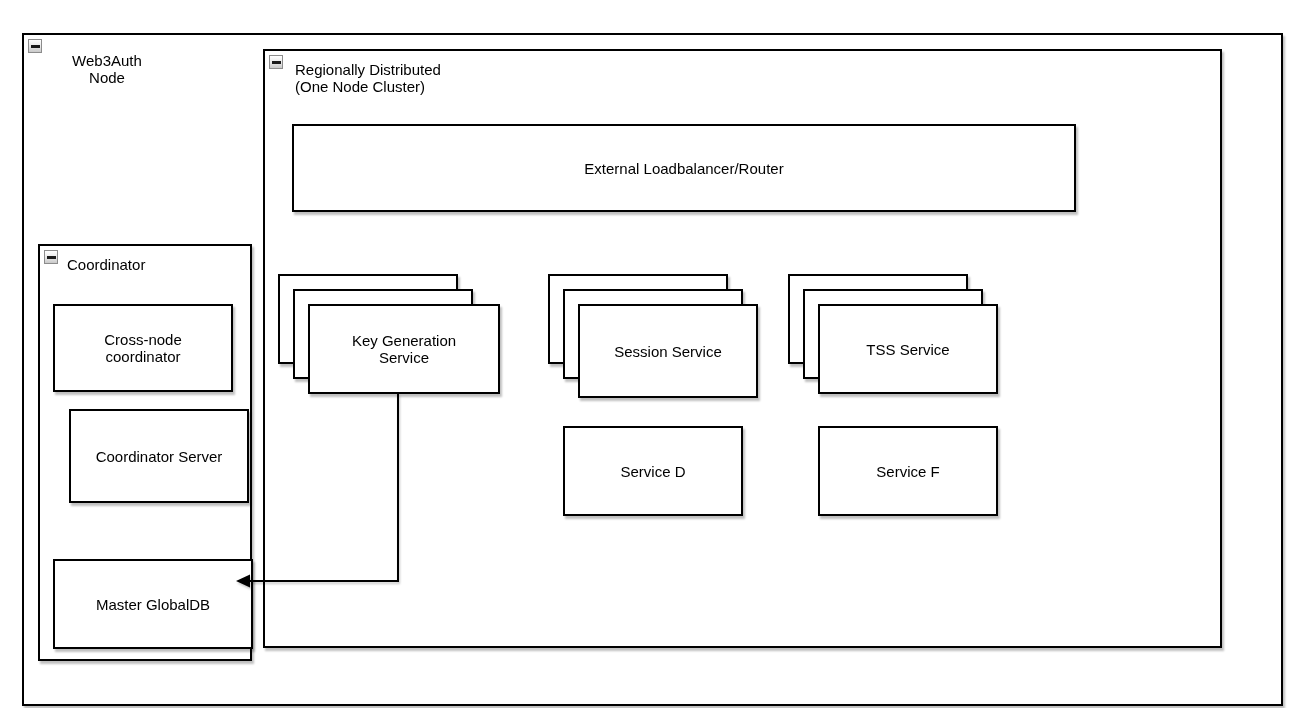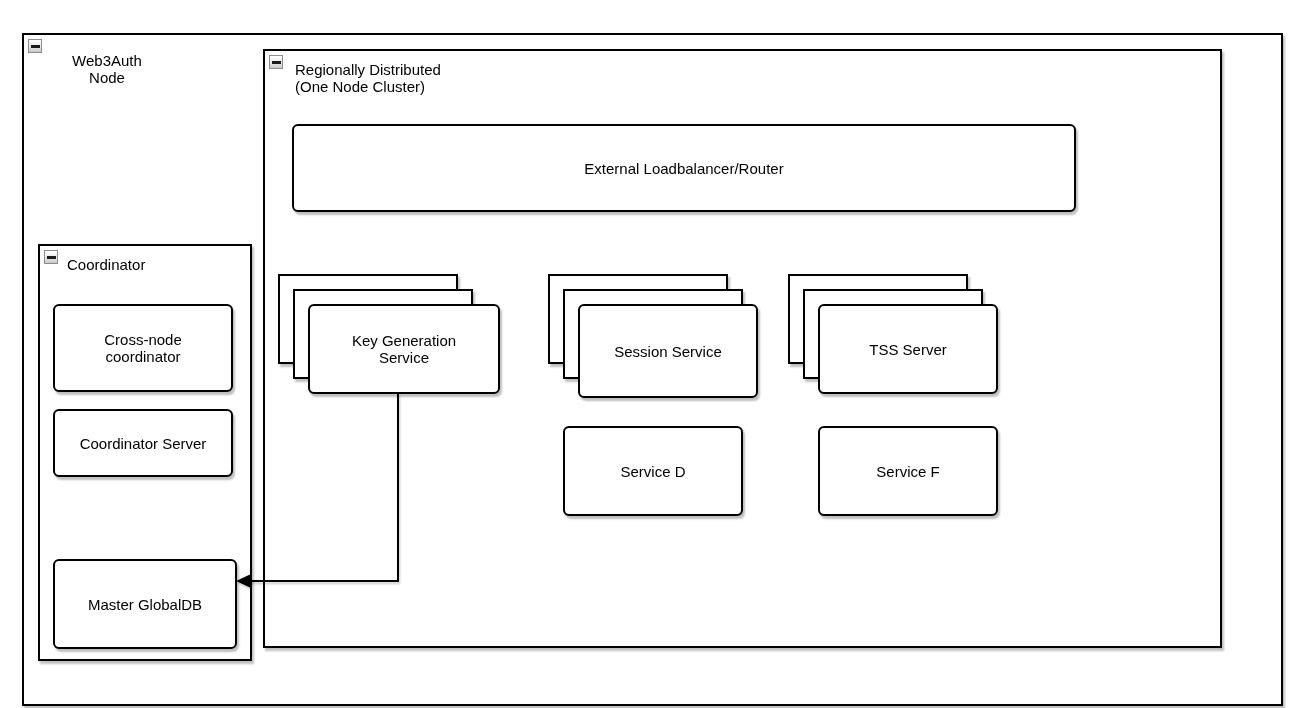--- a/index.html
+++ b/index.html
@@ -19,21 +19,20 @@
     position: absolute;
     background: #ffffff;
     border: 2px solid #000000;
     box-shadow: 2px 3px 2px rgba(0,0,0,0.25);
   }
   .node-box {
     display: flex;
     align-items: center;
     justify-content: center;
     text-align: center;
-    border-radius: 6px;
   }
   .node-label {
     white-space: pre-line;
     line-height: 17px;
   }
   .container-title {
     position: absolute;
     white-space: pre-line;
     line-height: 17px;
   }
@@ -104,21 +103,21 @@
     <div class="shape" style="left:563px; top:273px; width:180px; height:90px;"></div>
     <div class="shape node-box" style="left:578px; top:288px; width:180px; height:94px;">
       <span class="node-label">Session Service</span>
     </div>
   </div>
 
   <div>
     <div class="shape" style="left:788px; top:258px; width:180px; height:90px;"></div>
     <div class="shape" style="left:803px; top:273px; width:180px; height:90px;"></div>
     <div class="shape node-box" style="left:818px; top:288px; width:180px; height:90px;">
-      <span class="node-label">TSS Server</span>
+      <span class="node-label">TSS Service</span>
     </div>
   </div>
 
   <div class="shape node-box" style="left:563px; top:410px; width:180px; height:90px;">
     <span class="node-label">Service D</span>
   </div>
 
   <div class="shape node-box" style="left:818px; top:410px; width:180px; height:90px;">
     <span class="node-label">Service F</span>
   </div>
@@ -128,25 +127,25 @@
     <div class="collapse-btn" style="left:44px; top:234px;">
       <span class="minus-bar"></span>
     </div>
     <div class="container-title" style="left:67px; top:240px;">Coordinator</div>
 
     <div class="shape node-box" style="left:53px; top:288px; width:180px; height:88px;">
       <span class="node-label">Cross-node
 coordinator</span>
     </div>
 
-    <div class="shape node-box" style="left:53px; top:393px; width:180px; height:68px;justify-content:center;">
+    <div class="shape node-box" style="left:69px; top:393px; width:180px; height:94px;justify-content:center;">
       <span class="node-label">Coordinator Server</span>
     </div>
 
-    <div class="shape node-box" style="left:53px; top:543px; width:184px; height:90px;">
+    <div class="shape node-box" style="left:53px; top:543px; width:200px; height:90px;">
       <span class="node-label">Master GlobalDB</span>
     </div>
   </div>
 
   <svg class="edge-layer" viewBox="0 0 1302 708" xmlns="http://www.w3.org/2000/svg">
     <path d="M 398 378 L 398 565 L 250 565" fill="none" stroke="#000000" stroke-width="2"></path>
     <polygon points="236,565 250,558.5 250,571.5" fill="#000000"></polygon>
   </svg>
 
 </div>

